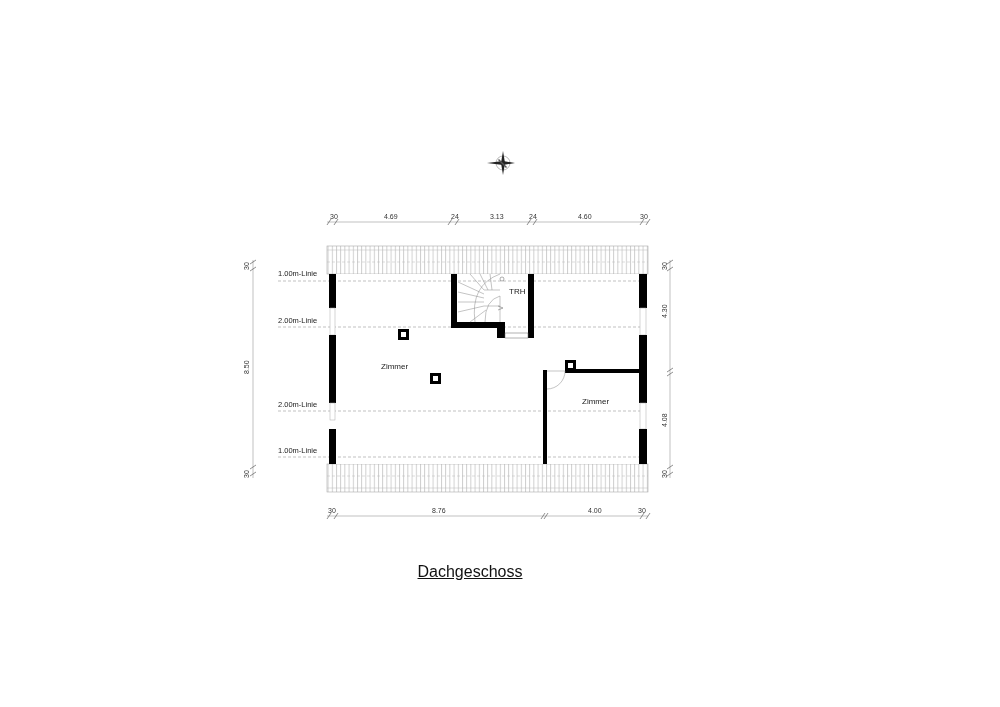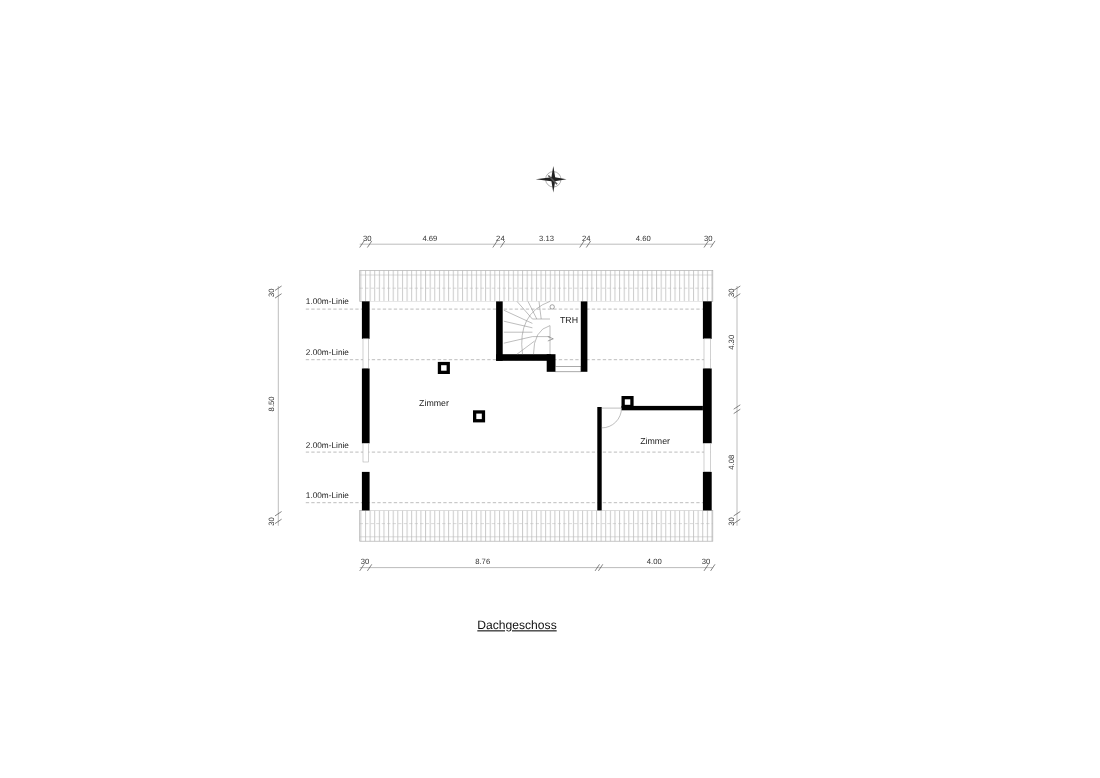--- a/index.html
+++ b/index.html
@@ -4,21 +4,21 @@
 <style>
   html, body { margin: 0; padding: 0; background: #ffffff; }
   body { width: 1000px; height: 707px; position: relative; overflow: hidden;
          font-family: "Liberation Sans", sans-serif; color: #222; }
   svg { position: absolute; left: 0; top: 0; }
   .dim { font-size: 7px; fill: #333; font-family: "Liberation Sans", sans-serif; }
   .lbl { font-size: 7.5px; fill: #222; font-family: "Liberation Sans", sans-serif; }
   .room { font-size: 8px; fill: #222; font-family: "Liberation Sans", sans-serif; }
   .title {
     position: absolute; left: 0; width: 940px; top: 563px; text-align: center;
-    font-size: 11px; text-decoration: underline; color: #111;
+    font-size: 16px; text-decoration: underline; color: #111;
   }
 </style>
 </head>
 <body>
 
 <svg width="1000" height="707" viewBox="0 0 1000 707">
   <defs>
     <pattern id="rafters" x="0" y="0" width="4.2" height="10" patternUnits="userSpaceOnUse">
       <line x1="0.5" y1="0" x2="0.5" y2="10" stroke="#999" stroke-width="0.5"></line>
     </pattern>

